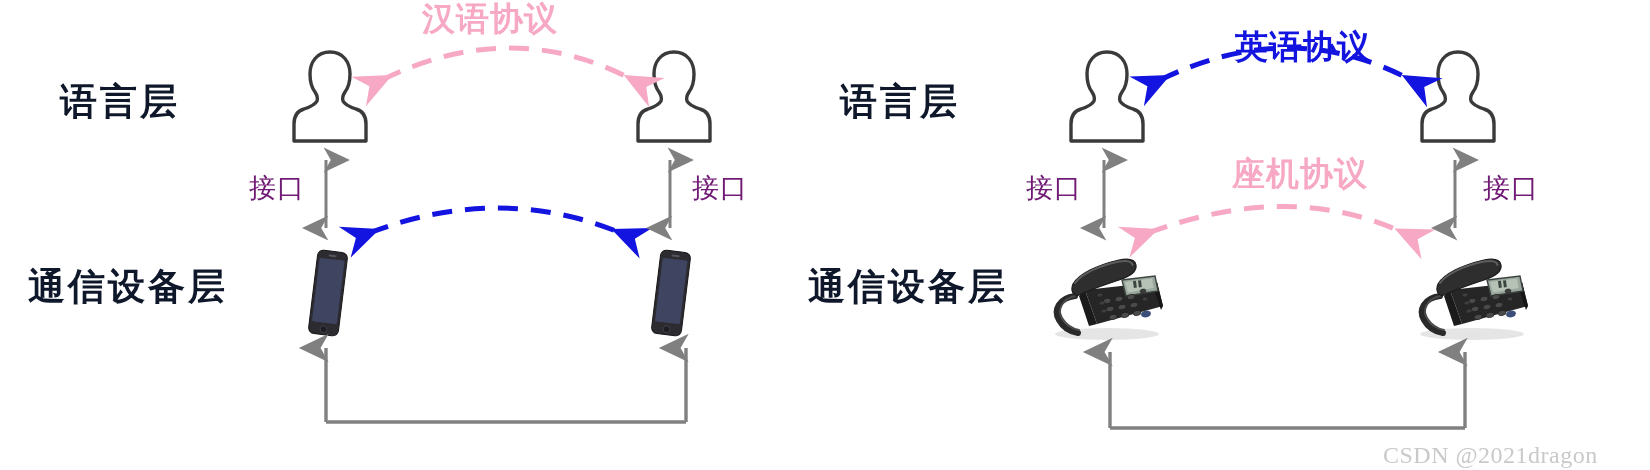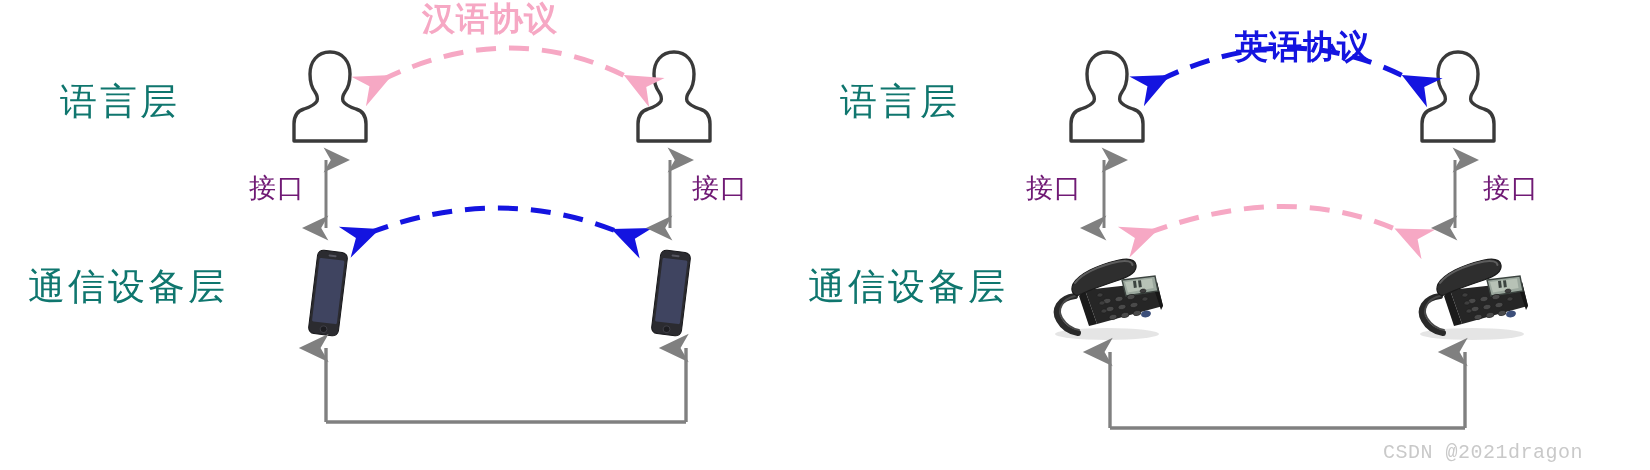--- a/index.html
+++ b/index.html
@@ -13,26 +13,27 @@
   }
   #canvas {
     position: relative;
     width: 1650px;
     height: 470px;
     background: #ffffff;
     overflow: hidden;
   }
   .layer-label {
     position: absolute;
-    color: #0f766e;
+    color: #0f172a;
     font-family: "Liberation Serif", "DejaVu Serif", serif;
     font-size: 37px;
     letter-spacing: 3px;
     white-space: nowrap;
     line-height: 1;
+    font-weight: bold;
   }
   .iface-label {
     position: absolute;
     color: #701a75;
     font-family: "Liberation Serif", "DejaVu Serif", serif;
     font-size: 27px;
     letter-spacing: 1px;
     white-space: nowrap;
     line-height: 1;
   }
@@ -68,22 +69,22 @@
     height: 90px;
   }
   .phone-desk {
     position: absolute;
     width: 120px;
     height: 92px;
   }
   .watermark {
     position: absolute;
     color: #c9c9c9;
-    font-family: Liberation Mono, monospace;
-    font-size: 20px;
+    font-family: Liberation Serif, serif;
+    font-size: 24px;
     letter-spacing: 0.5px;
     white-space: nowrap;
     line-height: 1;
   }
 </style>
 </head>
 <body>
 
 <div id="canvas">
 
@@ -141,20 +142,21 @@
       </g>
     </svg>
   </div>
 
   <div class="layer-label" style="left:840px; top:83px;">语言层</div>
 
   <div class="layer-label" style="left:808px; top:268px;">通信设备层</div>
 
   <div class="proto-label proto-blue" style="left:1235px; top:3px;margin-top:28px;">英语协议</div>
 
+  <div class="proto-label proto-pink" style="left:1232px; top:158px;">座机协议</div>
 
   <div class="iface-label" style="left:1026px; top:175px;">接口</div>
 
   <div class="iface-label" style="left:1483px; top:175px;">接口</div>
 
   <div class="person" style="left:1064px; top:48px;">
     <svg viewBox="0 0 86 96" width="86" height="96">
       <path d="M43 4 C30 4 23 14 23 26 C23 34 25 40 28 44
                C30 47 31 50 30 53 C28 57 23 59 17 61
                C10 63 7 68 7 76 L7 93 L79 93 L79 76

